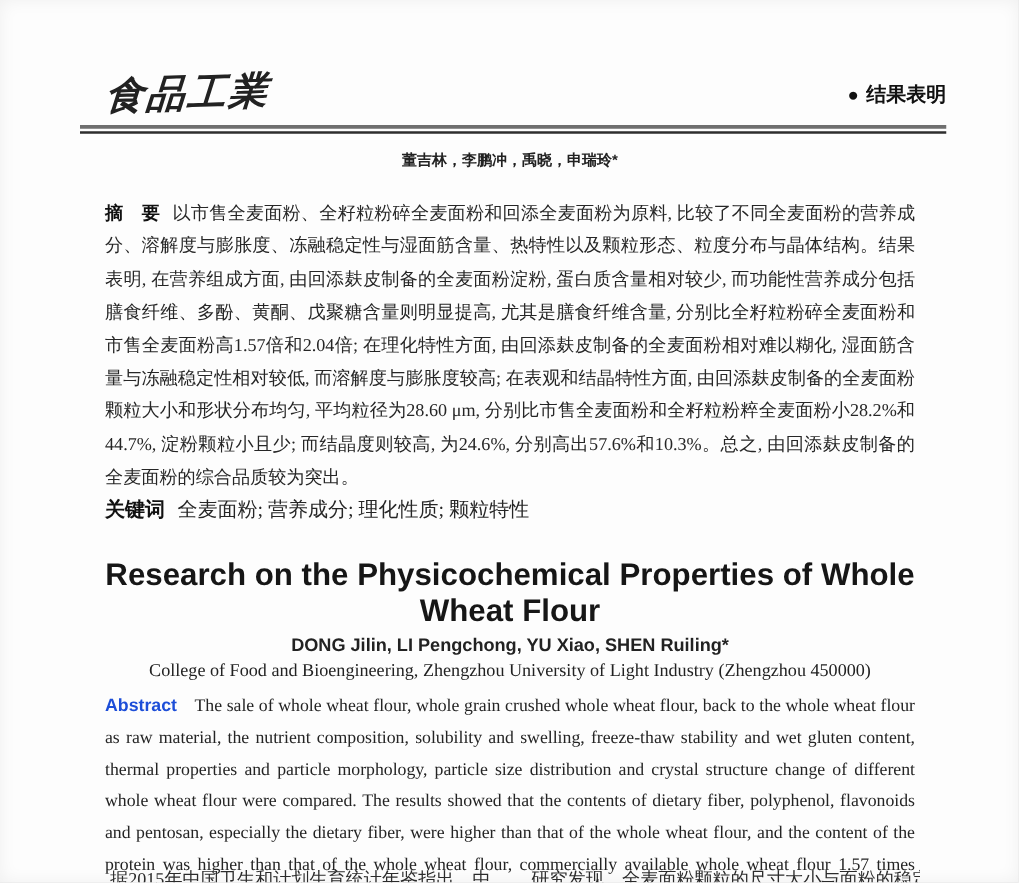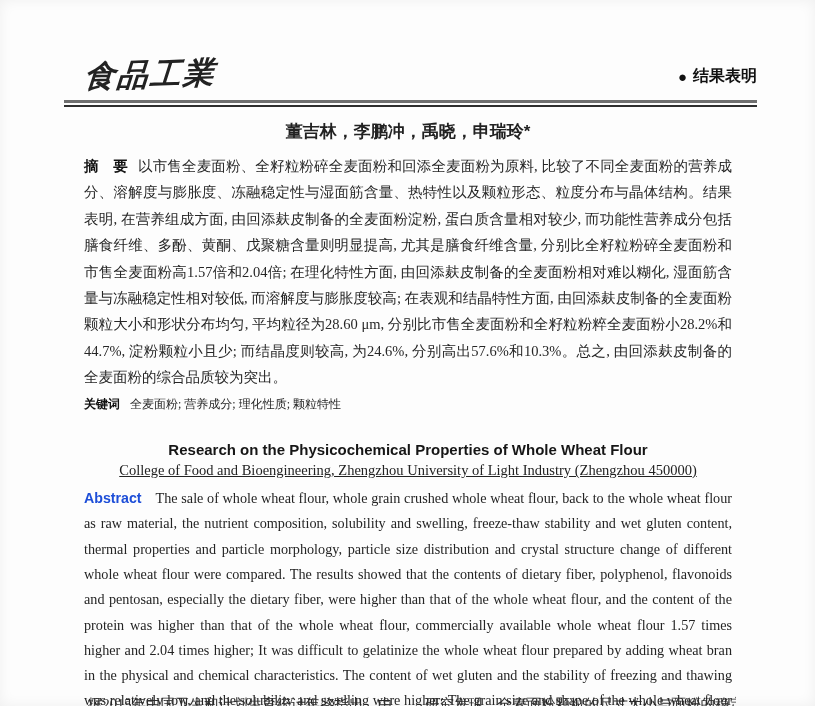--- a/index.html
+++ b/index.html
@@ -37,54 +37,54 @@
   .content{
     position:absolute;left:84px;top:108px;width:648px;
   }
   .cn-title{
     margin-top:26px;text-align:center;
     font-size:28px;font-weight:bold;letter-spacing:1px;
     font-family:"Liberation Sans", sans-serif;color:#161616;
   }
   .cn-authors{
     margin-top:12px;text-align:center;
-    font-size:17px;font-weight:bold;
+    font-size:12px;font-weight:bold;
     font-family:"Liberation Sans", sans-serif;color:#222;
   }
   .cn-affiliation{
     margin-top:7px;text-align:center;
     font-size:13px;font-style:italic;color:#2a2a2a;
   }
   .cn-abstract{
-    margin-top:10px;
+    margin-top:21px;
     font-size:14.5px;line-height:26.4px;
     text-align:justify;color:#262626;
   }
   .inline-label-cn{
     font-weight:bold;font-style:normal;
     font-family:"Liberation Sans", sans-serif;
     margin-right:10px;color:#111;
   }
   .cn-keywords{
-    font-size:12px;line-height:26.4px;color:#262626;
+    font-size:16px;line-height:26.4px;color:#262626;
     text-align:left;
   }
   .en-title{
     margin-top:24px;text-align:center;
-    font-size:15px;font-weight:bold;
+    font-size:25px;font-weight:bold;
     font-family:"Liberation Sans", sans-serif;color:#161616;
   }
   .en-authors{
     margin-top:5px;text-align:center;
     font-size:14.5px;font-weight:bold;
     font-family:"Liberation Sans", sans-serif;color:#222;
   }
   .en-affiliation{
     margin-top:4px;text-align:center;
-    font-size:14.5px;color:#222;text-decoration:underline;
+    font-size:14.5px;color:#222;
   }
   .en-abstract{
     margin-top:7px;
     font-size:14.2px;line-height:25.3px;
     text-align:justify;color:#242424;
   }
   .inline-label-en{
     font-weight:bold;font-style:normal;
     font-family:"Liberation Sans", sans-serif;
     margin-right:14px;color:#1d4ed8;
@@ -125,20 +125,21 @@
     <div class="cn-abstract">
       <span class="inline-label-cn">摘　要</span><span>以市售全麦面粉、全籽粒粉碎全麦面粉和回添全麦面粉为原料, 比较了不同全麦面粉的营养成分、溶解度与膨胀度、冻融稳定性与湿面筋含量、热特性以及颗粒形态、粒度分布与晶体结构。结果表明, 在营养组成方面, 由回添麸皮制备的全麦面粉淀粉, 蛋白质含量相对较少, 而功能性营养成分包括膳食纤维、多酚、黄酮、戊聚糖含量则明显提高, 尤其是膳食纤维含量, 分别比全籽粒粉碎全麦面粉和市售全麦面粉高1.57倍和2.04倍; 在理化特性方面, 由回添麸皮制备的全麦面粉相对难以糊化, 湿面筋含量与冻融稳定性相对较低, 而溶解度与膨胀度较高; 在表观和结晶特性方面, 由回添麸皮制备的全麦面粉颗粒大小和形状分布均匀, 平均粒径为28.60 μm, 分别比市售全麦面粉和全籽粒粉粹全麦面粉小28.2%和44.7%, 淀粉颗粒小且少; 而结晶度则较高, 为24.6%, 分别高出57.6%和10.3%。总之, 由回添麸皮制备的全麦面粉的综合品质较为突出。</span>
     </div>
 
     <div class="cn-keywords">
       <span class="inline-label-cn">关键词</span><span>全麦面粉; 营养成分; 理化性质; 颗粒特性</span>
     </div>
 
     <div class="en-title">Research on the Physicochemical Properties of Whole Wheat Flour</div>
 
+    <div class="en-authors">DONG Jilin, LI Pengchong, YU Xiao, SHEN Ruiling*</div>
 
     <div class="en-affiliation">College of Food and Bioengineering, Zhengzhou University of Light Industry (Zhengzhou 450000)</div>
 
     <div class="en-abstract">
       <span class="inline-label-en">Abstract</span><span>The sale of whole wheat flour, whole grain crushed whole wheat flour, back to the whole wheat flour as raw material, the nutrient composition, solubility and swelling, freeze-thaw stability and wet gluten content, thermal properties and particle morphology, particle size distribution and crystal structure change of different whole wheat flour were compared. The results showed that the contents of dietary fiber, polyphenol, flavonoids and pentosan, especially the dietary fiber, were higher than that of the whole wheat flour, and the content of the protein was higher than that of the whole wheat flour, commercially available whole wheat flour 1.57 times higher and 2.04 times higher; It was difficult to gelatinize the whole wheat flour prepared by adding wheat bran in the physical and chemical characteristics. The content of wet gluten and the stability of freezing and thawing was relatively low, and the solubility and swelling were higher; The grain size and shape of the whole wheat flour prepared by adding wheat bran were uniform, and the average particle size was 28.60 μm. The starch granules were small and few, and the crystallinity of the whole wheat flour was 24.6% higher. Especially from the nutritional and particle characteristics by adding wheat bran prepared by the whole wheat flour performance was more prominent.</span>
     </div>
 
   </div>
 
   <div class="body-columns">

